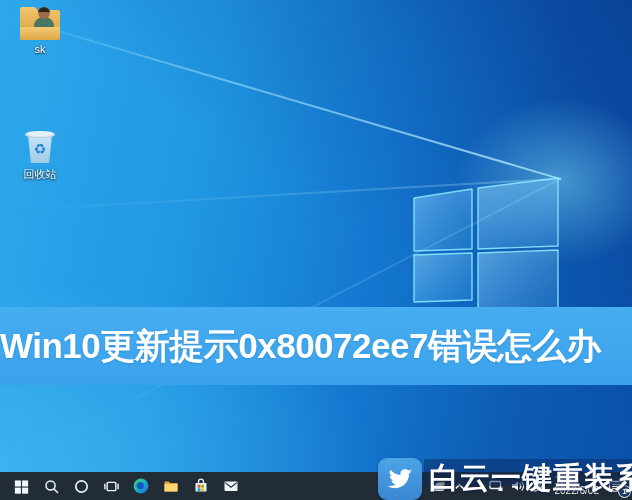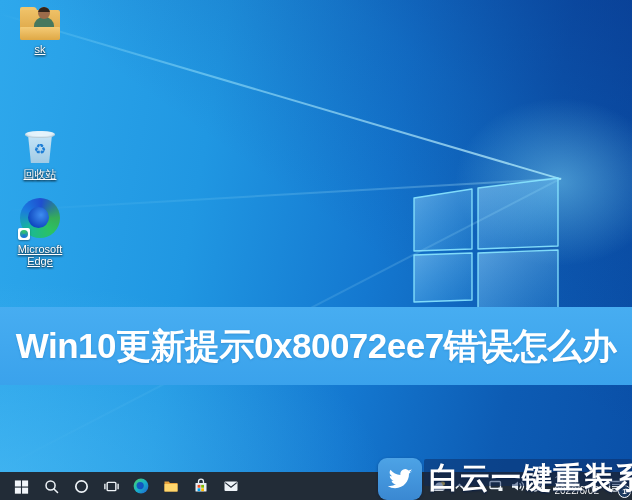--- a/index.html
+++ b/index.html
@@ -17,21 +17,21 @@
          background:linear-gradient(to right,rgba(170,238,255,0),rgba(170,238,255,.45) 35%,rgba(200,246,255,.75));}
   .ray-b{left:0;top:210px;width:562px;height:1.5px;transform:rotate(-3.3deg);opacity:.4;
          background:linear-gradient(to right,rgba(170,238,255,0),rgba(190,244,255,.8));}
   .ray-c{left:0;top:468px;width:632px;height:1.5px;transform:rotate(-27.4deg);opacity:.28;
          background:linear-gradient(to right,rgba(170,238,255,0),rgba(190,244,255,.8));}
   .win-logo{position:absolute;left:400px;top:168px;width:170px;height:152px;}
 
   
   .dicon{position:absolute;left:6px;width:68px;text-align:center;cursor:default;z-index:3;}
   .dicon .dlabel{display:block;margin-top:3px;font-size:11px;line-height:12px;color:#fff;
-                 text-shadow:0 1px 2px rgba(0,0,0,.75),0 0 2px rgba(0,0,0,.5);text-decoration:underline;}
+                 text-shadow:0 1px 2px rgba(0,0,0,.75),0 0 2px rgba(0,0,0,.5);}
   .art{position:relative;margin:0 auto;}
 
   
   .sk-art{width:46px;height:34px;}
   .folder-back{position:absolute;left:3px;right:3px;top:4px;bottom:0;background:linear-gradient(#efc167,#d79e3c);border-radius:2px;}
   .folder-tab{position:absolute;top:1px;left:3px;width:17px;height:6px;background:#f0c66e;border-radius:2px 4px 0 0;}
   .person{position:absolute;right:8px;top:1px;width:22px;height:28px;}
   .p-head{width:12px;height:12px;border-radius:50%;background:#9c6b4a;margin:0 auto;position:relative;overflow:hidden;}
   .p-head::before{content:"";position:absolute;top:0;left:0;right:0;height:5px;background:#30231a;border-radius:50% 50% 0 0;}
   .p-body{width:20px;height:12px;background:#47785e;border-radius:9px 9px 2px 2px;margin:-2px auto 0;}
@@ -60,21 +60,21 @@
              background:conic-gradient(from 140deg,#2bc263,#18b79c 90deg,#1a79e0 160deg,#1f4fd0 225deg,#35ad58 310deg,#2bc263);}
   .edge-ball::before{content:"";position:absolute;left:21%;top:23%;width:52%;height:52%;border-radius:50%;
              background:radial-gradient(circle at 62% 38%,#3e8df0,#0f48c0 72%);}
   .edge-badge{position:absolute;left:-1px;bottom:0;width:12px;height:12px;background:#fff;border-radius:2px;
               display:flex;align-items:center;justify-content:center;box-shadow:0 1px 2px rgba(0,0,0,.35);}
   .edge-badge::before{content:"";width:8px;height:8px;border-radius:50%;
               background:conic-gradient(#35c766,#1a6fe0 180deg,#35c766);}
 
   
   .banner{position:absolute;left:0;top:307px;width:632px;height:78px;z-index:5;
-          background:linear-gradient(#47adf1,#3aa2ec);display:flex;align-items:center;justify-content:center;}
+          background:linear-gradient(#47adf1,#3aa2ec);display:flex;align-items:center;}
   .banner-title{color:#fff;font-size:35px;font-weight:700;letter-spacing:-.5px;white-space:nowrap;
           text-shadow:0 1px 2px rgba(25,105,175,.35);}
 
   
   .taskbar{position:absolute;left:0;bottom:0;width:632px;height:28px;background:#222c37;z-index:4;
            display:flex;align-items:center;}
   .tb-left{display:flex;align-items:center;height:100%;padding-left:6px;}
   .tb-btn{width:30px;height:28px;display:flex;align-items:center;justify-content:center;}
   .tb-btn svg{display:block;}
   .tb-tray{position:absolute;right:2px;bottom:0;height:28px;display:flex;align-items:center;}
@@ -141,28 +141,20 @@
 
   <div class="dicon" style="top:131px;">
     <div class="art bin-art">
       <div class="bin-body"></div>
       <div class="bin-rim"></div>
       <div class="bin-glyph">♻</div>
     </div>
     <span class="dlabel">回收站</span>
   </div>
 
-  <div class="dicon" style="top:198px;">
-    <div class="art edge-art">
-      <div class="edge-ball"></div>
-      <div class="edge-badge"></div>
-    </div>
-    <span class="dlabel">Microsoft</span>
-    <span class="dlabel" style="margin-top:0;">Edge</span>
-  </div>
 
   <div class="banner">
     <span class="banner-title">Win10更新提示0x80072ee7错误怎么办</span>
   </div>
 
   <div class="taskbar">
     <div class="tb-left">
       <div class="tb-btn">
         <svg width="17" height="17" viewBox="0 0 18 18">
           <g fill="#f2f6fa">

